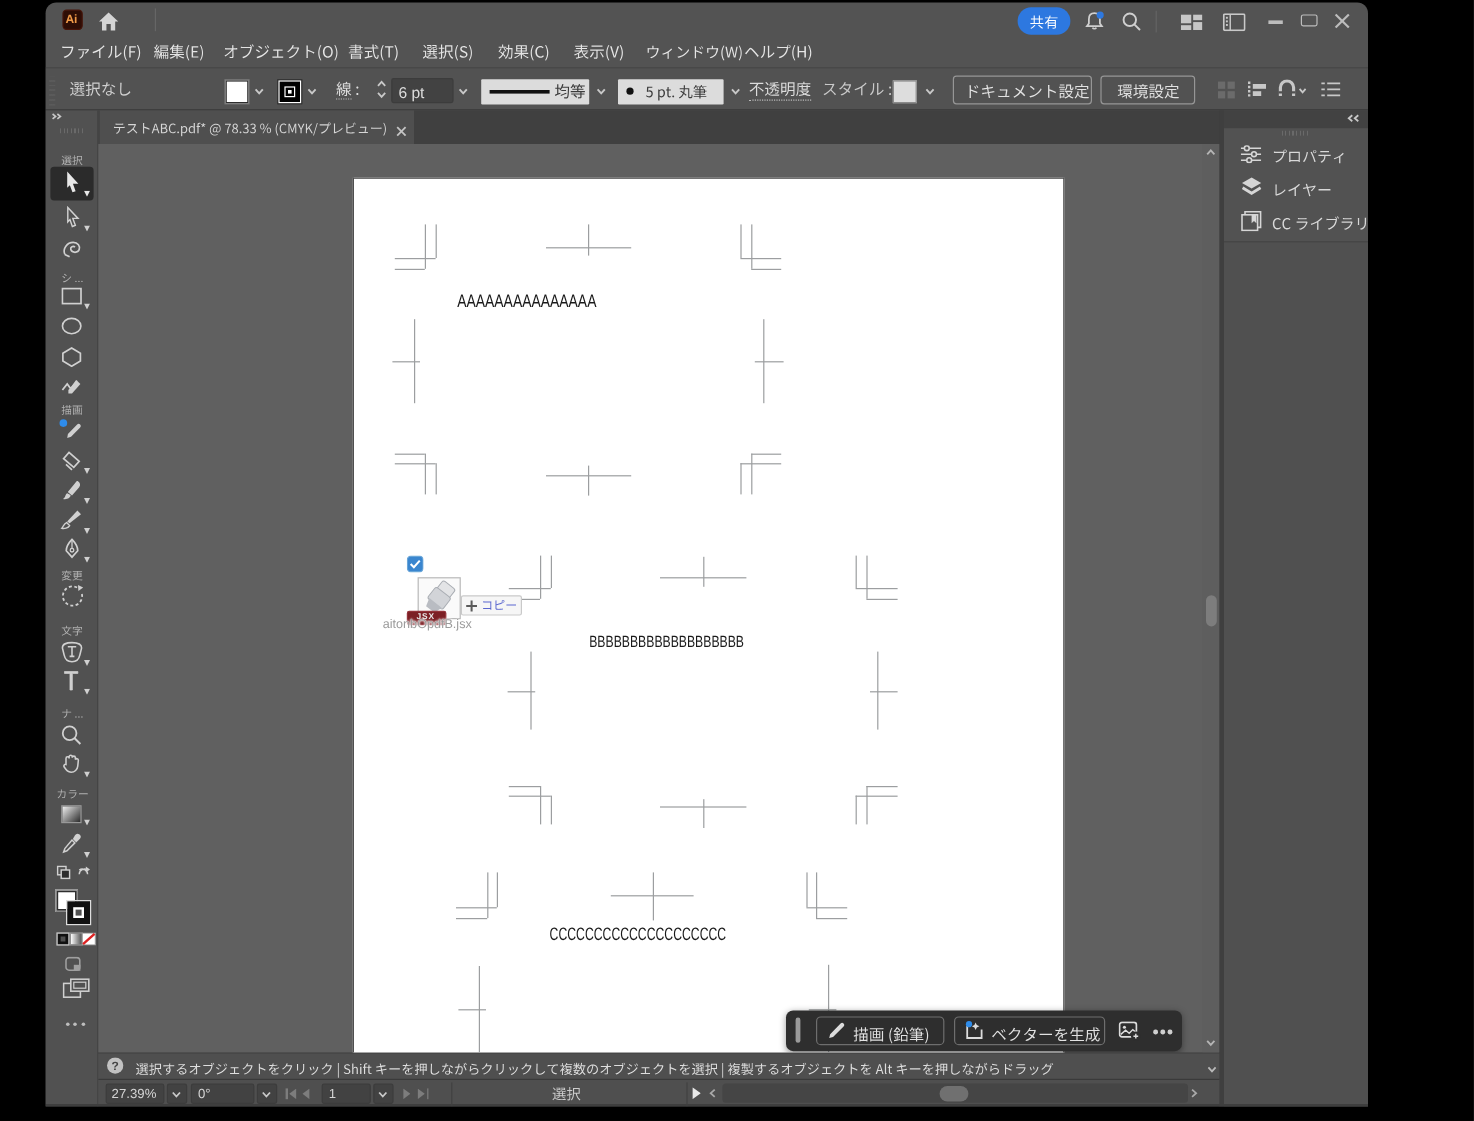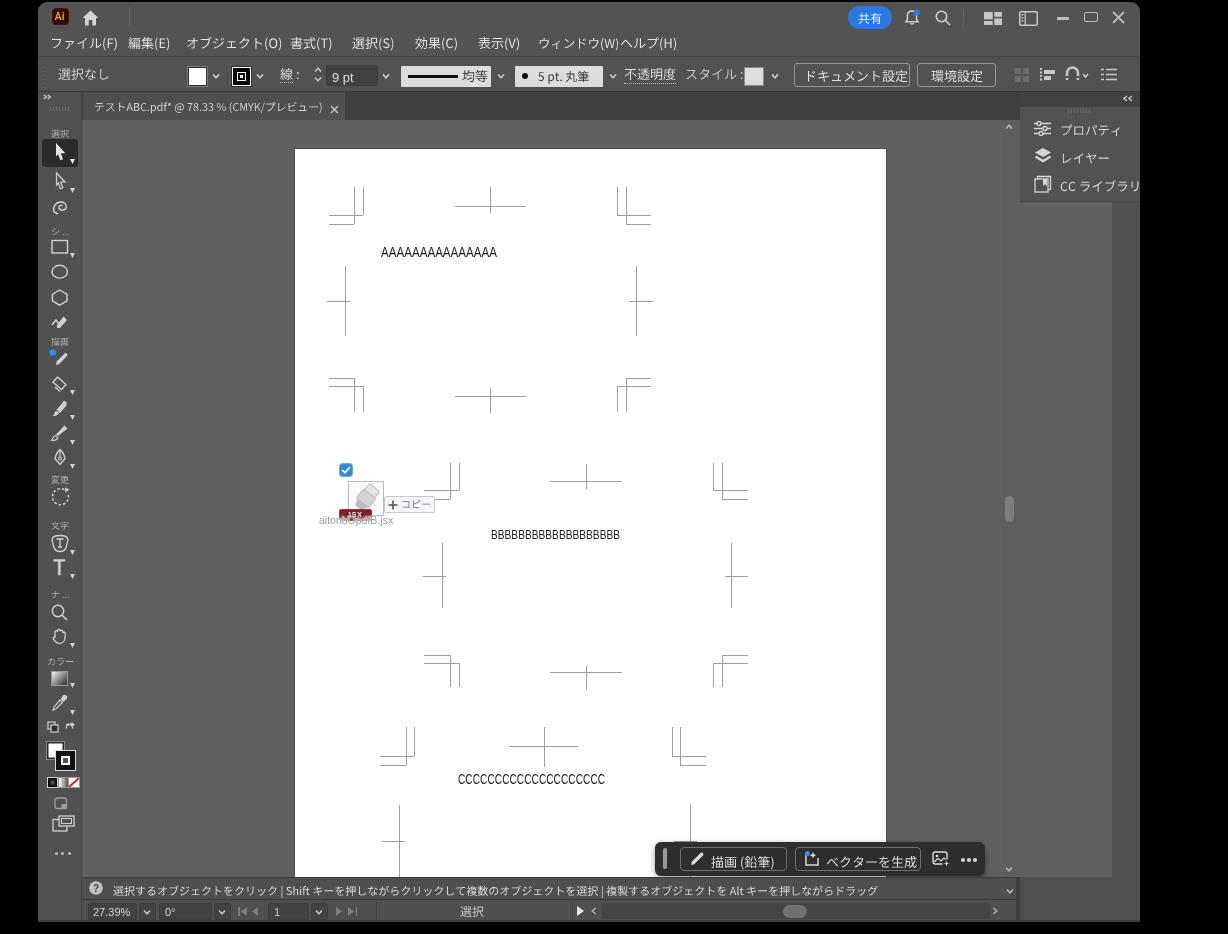--- a/index.html
+++ b/index.html
@@ -113,21 +113,21 @@
     <svg class="abs" style="left:258.0px;top:64.0px;" width="6" height="17" viewBox="0 -13 6 17">
       <path d="M1.8 -5.1C2.3 -5.1 2.7 -5.4 2.7 -6.0C2.7 -6.5 2.3 -6.9 1.8 -6.9C1.3 -6.9 0.9 -6.5 0.9 -6.0C0.9 -5.4 1.3 -5.1 1.8 -5.1ZM1.8 0.2C2.3 0.2 2.7 -0.2 2.7 -0.7C2.7 -1.3 2.3 -1.6 1.8 -1.6C1.3 -1.6 0.9 -1.3 0.9 -0.7C0.9 -0.2 1.3 0.2 1.8 0.2Z" fill="#dcdcdc"></path>
     </svg>
     <svg class="abs" style="left:276.0px;top:64.0px;" width="8" height="8">
       <polyline points="1,5.6 4.0,2.24 7,5.6" fill="none" stroke="#c8c8c8" stroke-width="1.5"></polyline>
     </svg>
     <svg class="abs" style="left:276.0px;top:73.0px;" width="8" height="8">
       <polyline points="1,2.4 4.0,5.76 7,2.4" fill="none" stroke="#c8c8c8" stroke-width="1.5"></polyline>
     </svg>
     <div class="fld" style="left:288.0px;top:63.0px;width:52.0px;height:21.0px;"></div>
-    <div class="abs" style="left:294.0px;top:67.5px;width:40.0px;height:14.0px;color:#dcdcdc;font-size:13px">9 pt</div>
+    <div class="abs" style="left:294.0px;top:67.5px;width:40.0px;height:14.0px;color:#dcdcdc;font-size:13px">6 pt</div>
     <svg class="abs" style="left:344.0px;top:70.0px;" width="8" height="8">
       <polyline points="1,2.4 4.0,5.76 7,2.4" fill="none" stroke="#c8c8c8" stroke-width="1.6"></polyline>
     </svg>
     <div class="lfld" style="left:363.0px;top:63.5px;width:90.0px;height:21.0px;"></div>
     <div class="abs" style="left:370.0px;top:73.0px;width:50.0px;height:2.5px;background:#111"></div>
     <svg class="abs" style="left:424.0px;top:65.5px;" width="28" height="17" viewBox="0 -13 28 17">
       <path d="M5.7 -6.1V-5.2H9.7V-6.1ZM5.1 -1.9 5.5 -1.0C6.8 -1.5 8.5 -2.2 10.1 -2.8L9.9 -3.7C8.1 -3.0 6.3 -2.3 5.1 -1.9ZM6.6 -10.9C6.1 -9.1 5.3 -7.3 4.2 -6.2C4.4 -6.1 4.8 -5.8 5.0 -5.6C5.5 -6.2 6.0 -7.0 6.5 -7.8H11.3C11.1 -2.5 10.9 -0.5 10.5 -0.1C10.3 0.1 10.2 0.1 9.9 0.1C9.6 0.1 8.8 0.1 7.9 0.0C8.1 0.3 8.2 0.7 8.2 1.0C9.0 1.1 9.8 1.1 10.3 1.0C10.8 1.0 11.0 0.9 11.3 0.5C11.9 -0.2 12.1 -2.2 12.2 -8.2C12.3 -8.4 12.3 -8.8 12.3 -8.8H6.9C7.2 -9.4 7.4 -10.0 7.6 -10.7ZM0.4 -2.1 0.8 -1.1C2.0 -1.6 3.6 -2.3 5.1 -2.9L4.9 -3.8L3.3 -3.2V-7.0H4.8V-7.9H3.3V-10.8H2.3V-7.9H0.7V-7.0H2.3V-2.8C1.6 -2.5 1.0 -2.3 0.4 -2.1Z M20.5 -11.0C20.1 -9.9 19.4 -8.8 18.6 -8.2L19.0 -7.9V-7.0H14.9V-6.2H19.0V-5.1H13.6V-4.2H21.6V-3.1H14.0V-2.2H21.6V-0.1C21.6 0.1 21.6 0.1 21.3 0.1C21.1 0.1 20.3 0.1 19.5 0.1C19.6 0.4 19.8 0.8 19.8 1.0C20.9 1.0 21.6 1.0 22.1 0.9C22.5 0.7 22.6 0.5 22.6 -0.1V-2.2H25.1V-3.1H22.6V-4.2H25.4V-5.1H20.0V-6.2H24.2V-7.0H20.0V-7.9H19.8C20.1 -8.3 20.3 -8.6 20.6 -9.0H21.5C21.9 -8.5 22.2 -7.9 22.4 -7.4L23.2 -7.8C23.1 -8.2 22.8 -8.6 22.5 -9.0H25.3V-9.8H21.0C21.2 -10.1 21.3 -10.4 21.4 -10.8ZM15.9 -1.6C16.7 -1.1 17.7 -0.2 18.1 0.4L18.9 -0.2C18.4 -0.9 17.5 -1.7 16.6 -2.2ZM15.4 -11.0C15.0 -9.8 14.2 -8.7 13.4 -7.9C13.7 -7.8 14.1 -7.5 14.2 -7.4C14.7 -7.8 15.1 -8.4 15.5 -9.0H16.0C16.2 -8.5 16.5 -7.9 16.6 -7.5L17.4 -7.8C17.4 -8.1 17.2 -8.6 17.0 -9.0H19.3V-9.8H15.9C16.1 -10.1 16.2 -10.4 16.3 -10.7Z" fill="#3c3c3c"></path>
     </svg>
     <svg class="abs" style="left:459.0px;top:70.0px;" width="8" height="8">
       <polyline points="1,2.4 4.0,5.76 7,2.4" fill="none" stroke="#c8c8c8" stroke-width="1.6"></polyline>
@@ -346,21 +346,21 @@
       <rect x="7.5" y="7" width="5.5" height="5" fill="#9f9f9f"></rect>
     </svg>
     <svg class="abs" style="left:14.0px;top:813.0px;" width="23" height="17">
 <rect x="1" y="4.5" width="14" height="11.5" fill="none" stroke="#d0d0d0" stroke-width="1.3"></rect>
 <rect x="7" y="1" width="15" height="10" fill="#515151" stroke="#d0d0d0" stroke-width="1.3"></rect>
 <rect x="9.5" y="3.5" width="10" height="5" fill="none" stroke="#d0d0d0" stroke-width="1"></rect>
     </svg>
     <div class="abs" style="left:16.5px;top:850.0px;width:3.4px;height:3.4px;background:#bdbdbd;border-radius:50%"></div>
     <div class="abs" style="left:23.0px;top:850.0px;width:3.4px;height:3.4px;background:#bdbdbd;border-radius:50%"></div>
     <div class="abs" style="left:29.5px;top:850.0px;width:3.4px;height:3.4px;background:#bdbdbd;border-radius:50%"></div>
-    <div class="abs" style="left:44.0px;top:118.0px;width:1030px;height:757.0px;background:#606060;overflow:hidden">
+    <div class="abs" style="left:44.0px;top:118.0px;width:934.0px;height:757.0px;background:#606060;overflow:hidden">
       <div class="abs" style="left:212.0px;top:28.0px;width:592.5px;height:749.0px;background:#fff;border:1px solid #4f4f4f;border-bottom:none"></div>
       <div class="mk" style="left:272.0px;top:67.0px;width:1.0px;height:37.0px;background:#9c9ea0"></div>
       <div class="mk" style="left:281.0px;top:67.0px;width:1.0px;height:28.0px;background:#9c9ea0"></div>
       <div class="mk" style="left:247.0px;top:95.0px;width:34.0px;height:1.0px;background:#9c9ea0"></div>
       <div class="mk" style="left:247.0px;top:104.0px;width:25.0px;height:1.0px;background:#9c9ea0"></div>
       <div class="mk" style="left:373.0px;top:85.5px;width:71.0px;height:1.0px;background:#9c9ea0"></div>
       <div class="mk" style="left:407.5px;top:67.0px;width:1.0px;height:26.0px;background:#9c9ea0"></div>
       <div class="mk" style="left:535.0px;top:67.0px;width:1.0px;height:28.0px;background:#9c9ea0"></div>
       <div class="mk" style="left:544.0px;top:67.0px;width:1.0px;height:37.0px;background:#9c9ea0"></div>
       <div class="mk" style="left:535.0px;top:95.0px;width:34.0px;height:1.0px;background:#9c9ea0"></div>

